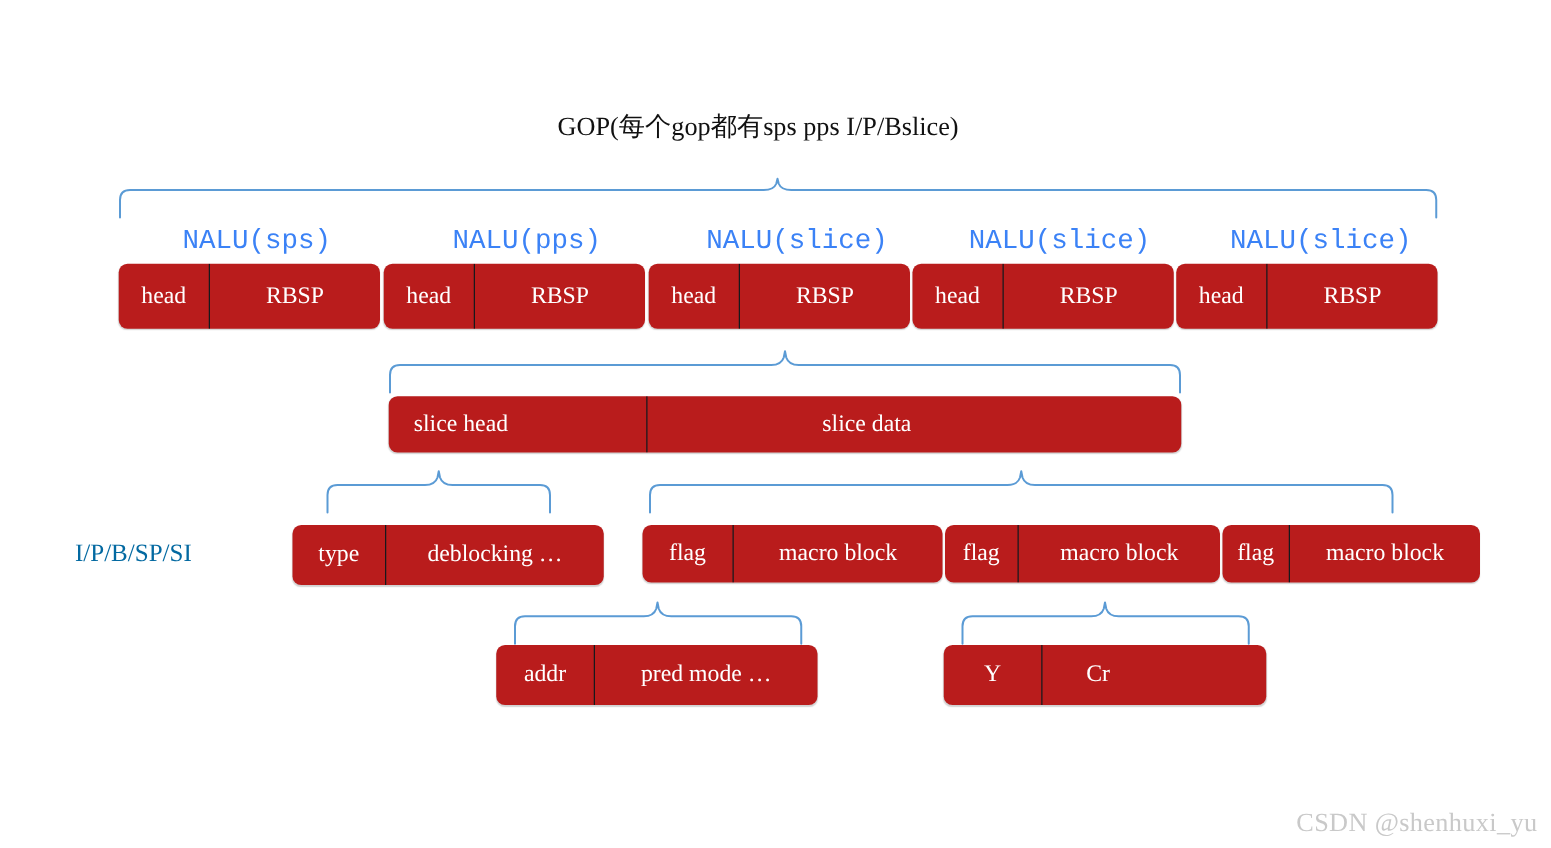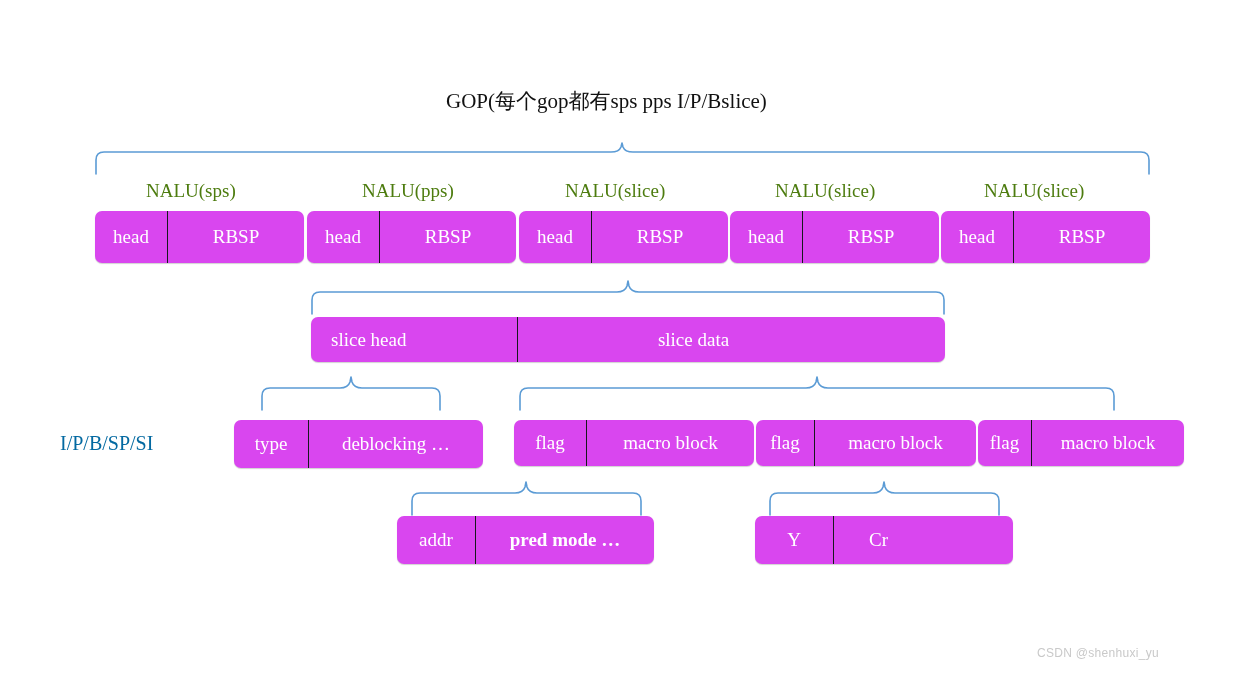--- a/index.html
+++ b/index.html
@@ -28,35 +28,36 @@
   
   .title {
     font-size: 21px;
     white-space: nowrap;
     letter-spacing: 0px;
     color: #111;
   }
 
   
   .label {
-    font-size: 19px;
-    white-space: nowrap;
-    color: #4d7c0f;
+    font-size: 22px;
+    white-space: nowrap;
+    color: #3b82f6;
+    font-family: Liberation Mono, monospace;
   }
   .side-label {
     font-size: 20px;
     white-space: nowrap;
     color: #0369a1;
   }
 
   
   .bar {
     position: absolute;
     display: flex;
-    background: #d946ef;
+    background: #b91c1c;
     border-radius: 7px;
     box-sizing: border-box;
     overflow: hidden;
     box-shadow: 0 1px 1px rgba(0,0,0,0.18);
   }
   .seg {
     position: relative;
     display: flex;
     align-items: center;
     justify-content: center;
@@ -81,22 +82,22 @@
     fill: none;
     stroke: #5B9BD5;
     stroke-width: 1.6;
     stroke-linecap: round;
     stroke-linejoin: round;
   }
 
   
   .watermark {
     position: absolute;
-    font-family: Liberation Sans, sans-serif;
-    font-size: 12px;
+    font-family: Liberation Serif, serif;
+    font-size: 21px;
     color: #c9c9c9;
     white-space: nowrap;
     letter-spacing: 0.3px;
   }
 </style>
 </head>
 <body>
 
 <div id="stage">
 
@@ -191,21 +192,21 @@
   </div>
 
   <div class="brace" style="left:769px; top:482px;">
     <svg width="231" height="34" viewBox="0 0 231 34">
       <path d="M 1,33 L 1,19 Q 1,11 9,11 L 104,11 Q 112,11 114,5 L 115,0 L 116,5 Q 118,11 126,11 L 222,11 Q 230,11 230,19 L 230,33"></path>
     </svg>
   </div>
 
   <div class="bar" style="left:397px; top:516px; width:257px; height:48px;">
     <div class="seg" style="width:78px;">addr</div>
-    <div class="seg" style="width:179px;font-weight:bold;">pred mode …</div>
+    <div class="seg" style="width:179px;">pred mode …</div>
   </div>
 
   <div class="bar" style="left:755px; top:516px; width:258px; height:48px;">
     <div class="seg" style="width:78px;">Y</div>
     <div class="seg" style="width:90px;">Cr</div>
   </div>
 
   <div class="watermark" style="left:1037px; top:646px;">CSDN @shenhuxi_yu</div>
 
 </div>

